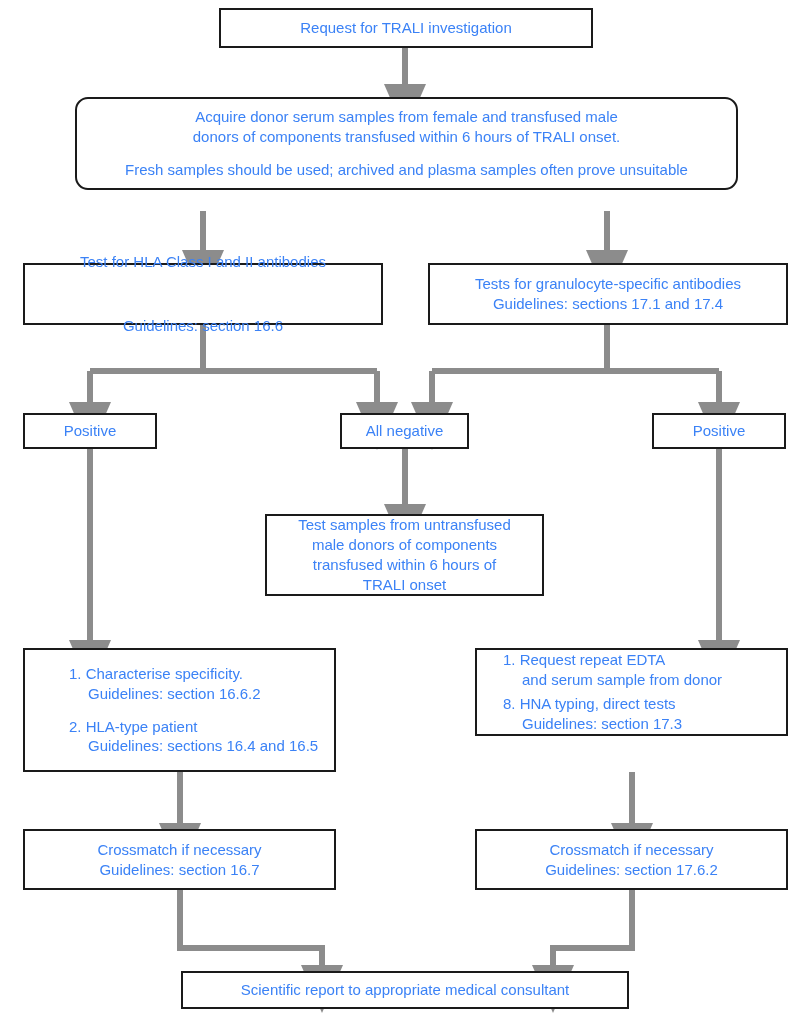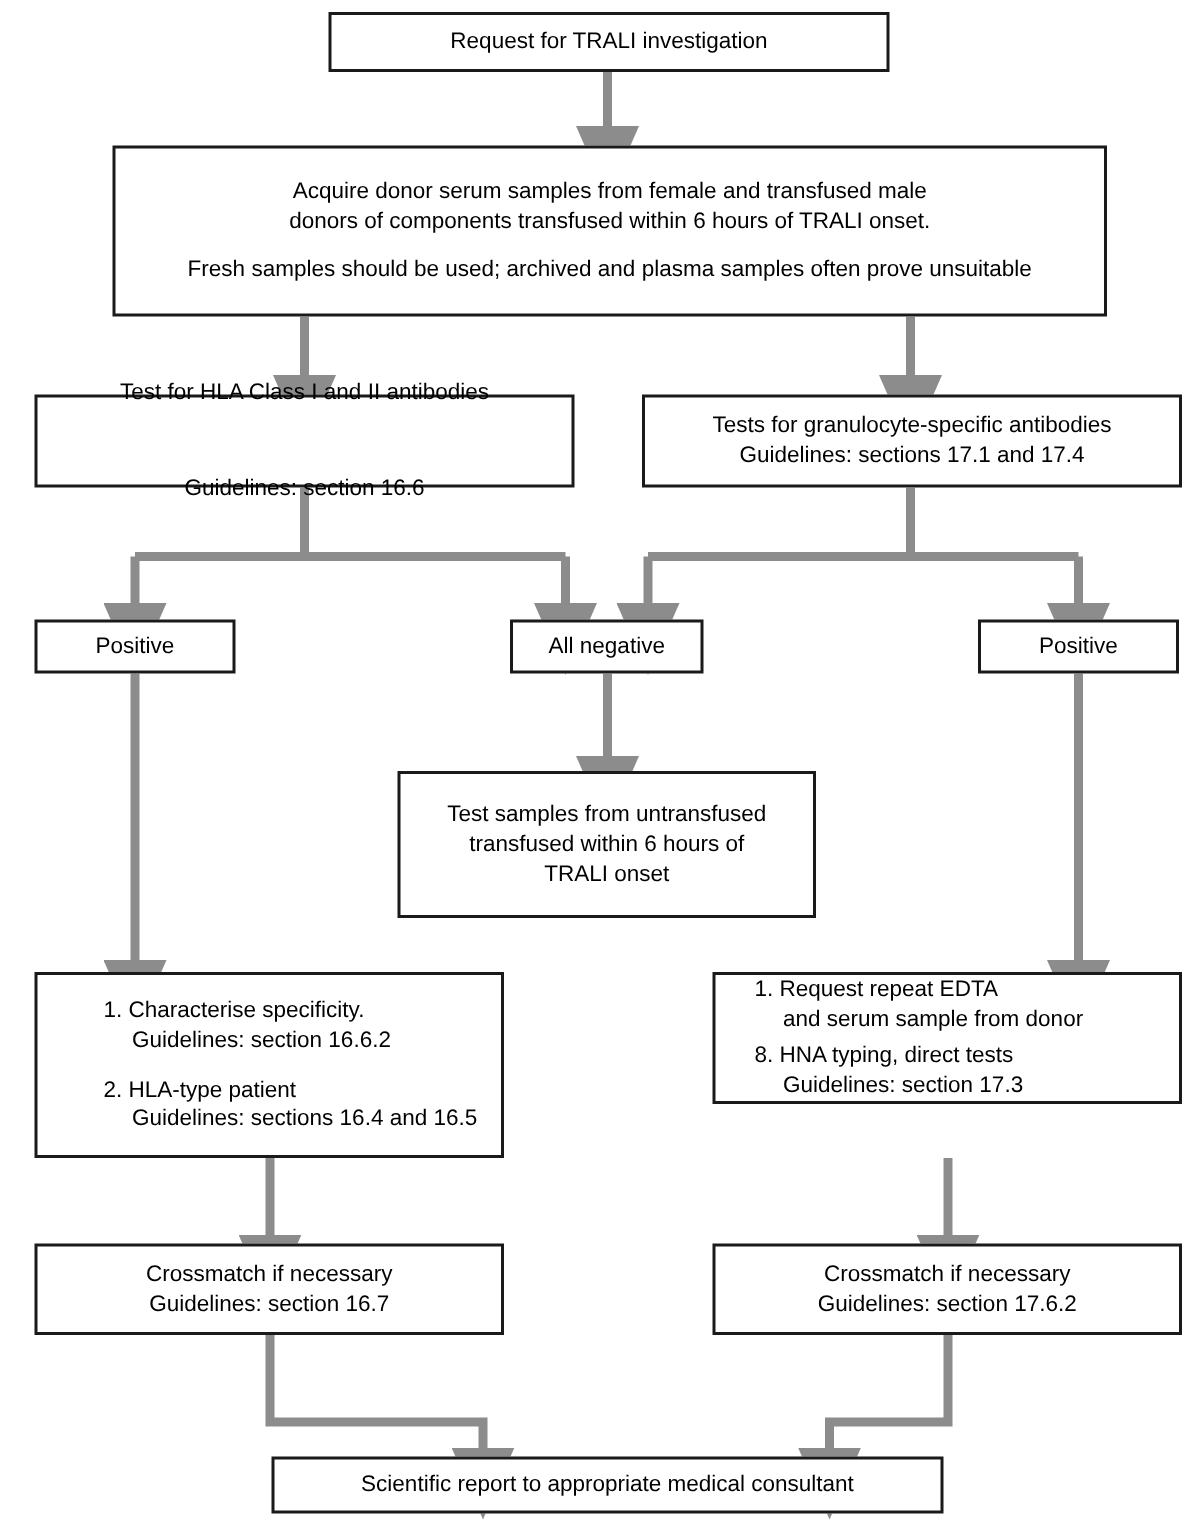--- a/index.html
+++ b/index.html
@@ -25,21 +25,21 @@
     pointer-events: none;
   }
   .node {
     position: absolute;
     box-sizing: border-box;
     border: 2px solid #1a1a1a;
     background: #ffffff;
     display: flex;
     flex-direction: column;
     justify-content: center;
-    color: #000000;
+    color: #3b82f6;
     font-size: 15px;
     line-height: 1.32;
     z-index: 2;
   }
   .node.center {
     align-items: center;
     text-align: center;
   }
   .node.left {
     align-items: flex-start;
@@ -93,21 +93,21 @@
       <path d="M 180 890 L 180 948 L 322 948 L 322 968" marker-end="url(#arrowhead)"></path>
 
       <path d="M 632 890 L 632 948 L 553 948 L 553 968" marker-end="url(#arrowhead)"></path>
     </g>
   </svg>
 
   <div class="node center" style="left:219px; top:8px; width:374px; height:40px;">
     <span class="line">Request for TRALI investigation</span>
   </div>
 
-  <div class="node center" style="left:75px; top:97px; width:663px; height:114px;">
+  <div class="node center" style="left:75px; top:97px; width:663px; height:93px;border-radius:13px;">
     <span class="line">Acquire donor serum samples from female and transfused male</span>
     <span class="line">donors of components transfused within 6 hours of TRALI onset.</span>
     <span class="gap"></span>
     <span class="line">Fresh samples should be used; archived and plasma samples often prove unsuitable</span>
   </div>
 
   <div class="node center" style="left:23px; top:263px; width:360px; height:62px;gap:44px;">
     <span class="line">Test for HLA Class I and II antibodies</span>
     <span class="line">Guidelines: section 16.6</span>
   </div>
@@ -122,22 +122,23 @@
   </div>
 
   <div class="node center" style="left:340px; top:413px; width:129px; height:36px;">
     <span class="line">All negative</span>
   </div>
 
   <div class="node center" style="left:652px; top:413px; width:134px; height:36px;">
     <span class="line">Positive</span>
   </div>
 
-  <div class="node center" style="left:265px; top:514px; width:279px; height:98px;">
+  <div class="node center" style="left:265px; top:514px; width:279px; height:82px;">
     <span class="line">Test samples from untransfused</span>
+    <span class="line">male donors of components</span>
     <span class="line">transfused within 6 hours of</span>
     <span class="line">TRALI onset</span>
   </div>
 
   <div class="node left" style="left:23px; top:648px; width:313px; height:124px;padding-left:44px;">
     <span class="numitem">
       <span class="line">1. Characterise specificity.</span>
       <span class="sub">Guidelines: section 16.6.2</span>
     </span>
     <span class="gap"></span>

